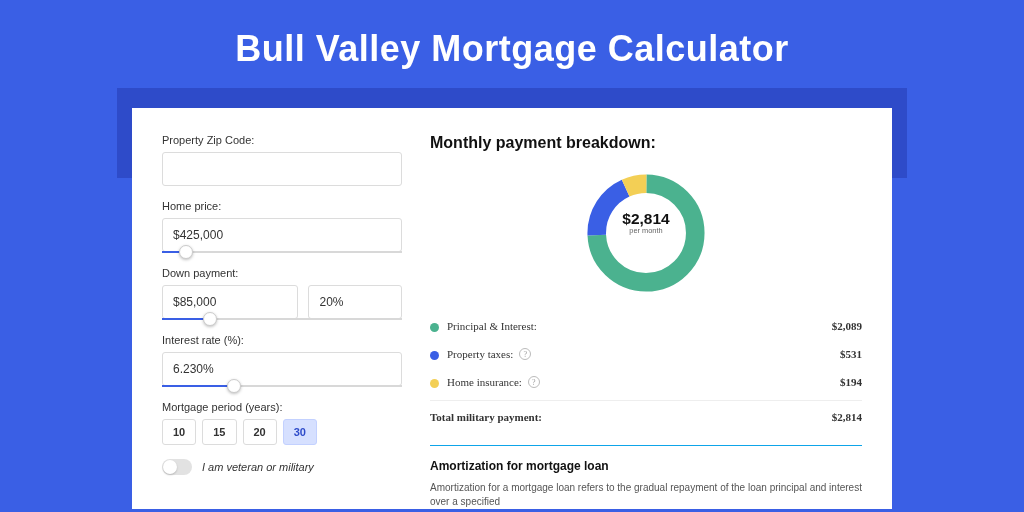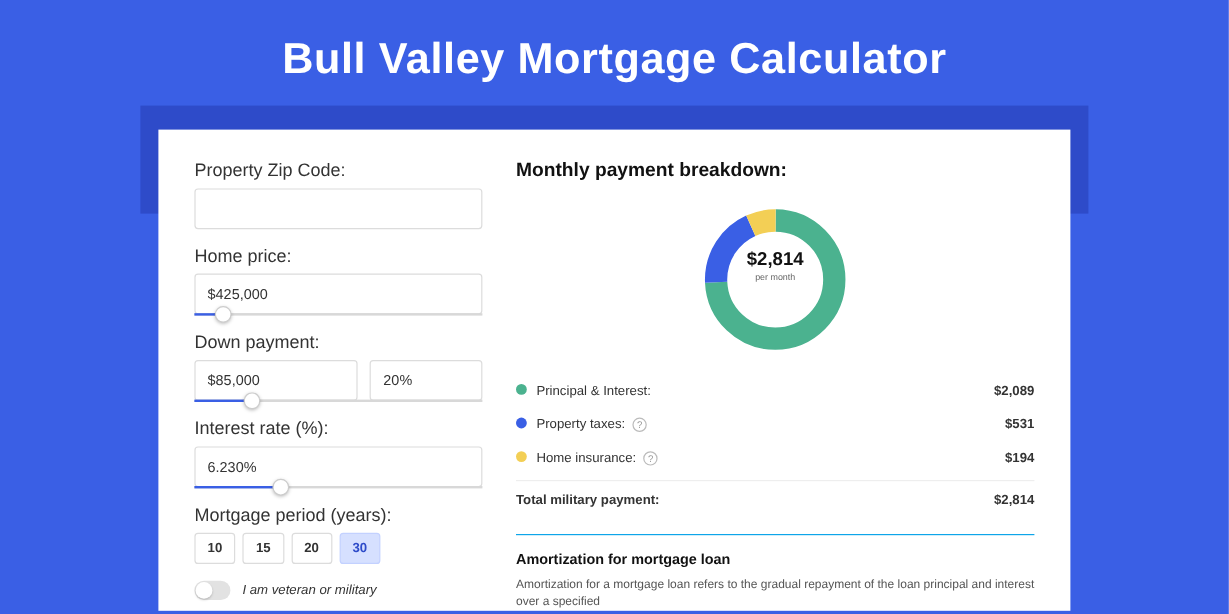--- a/index.html
+++ b/index.html
@@ -29,21 +29,21 @@
     background: #fff;
     width: 760px;
     margin: -70px auto 0;
     padding: 26px 30px 0;
     display: flex;
     gap: 28px;
   }
   .left-col { flex: 0 0 240px; }
   .right-col { flex: 1; }
   .field-label {
-    font-size: 15px;
+    font-size: 11px;
     color: #333;
     margin-bottom: 6px;
     display: block;
   }
   .text-input {
     width: 100%;
     border: 1px solid #dcdcdc;
     border-radius: 3px;
     height: 32px;
     padding: 16px 10px;
@@ -120,24 +120,25 @@
   .donut-wrap {
     display: flex; justify-content: center;
     padding: 6px 0 14px;
   }
   .donut-center {
     text-align: center;
   }
   .donut-amount { font-size: 20px; font-weight: 700; color: #111; }
   .donut-sub { font-size: 10px; color: #666; }
   .break-row {
-    display: flex; align-items: flex-start;
+    display: flex; align-items: flex-end;
     font-size: 11px;
     color: #333;
     padding: 8px 0;
+    font-family: Liberation Serif, serif;
   }
   .break-row.total {
     font-weight: 700;
     border-top: 1px solid #eee;
     margin-top: 4px;
     padding-top: 10px;
   }
   .dot {
     width: 9px; height: 9px; border-radius: 50%;
     margin-right: 8px; flex-shrink: 0;

